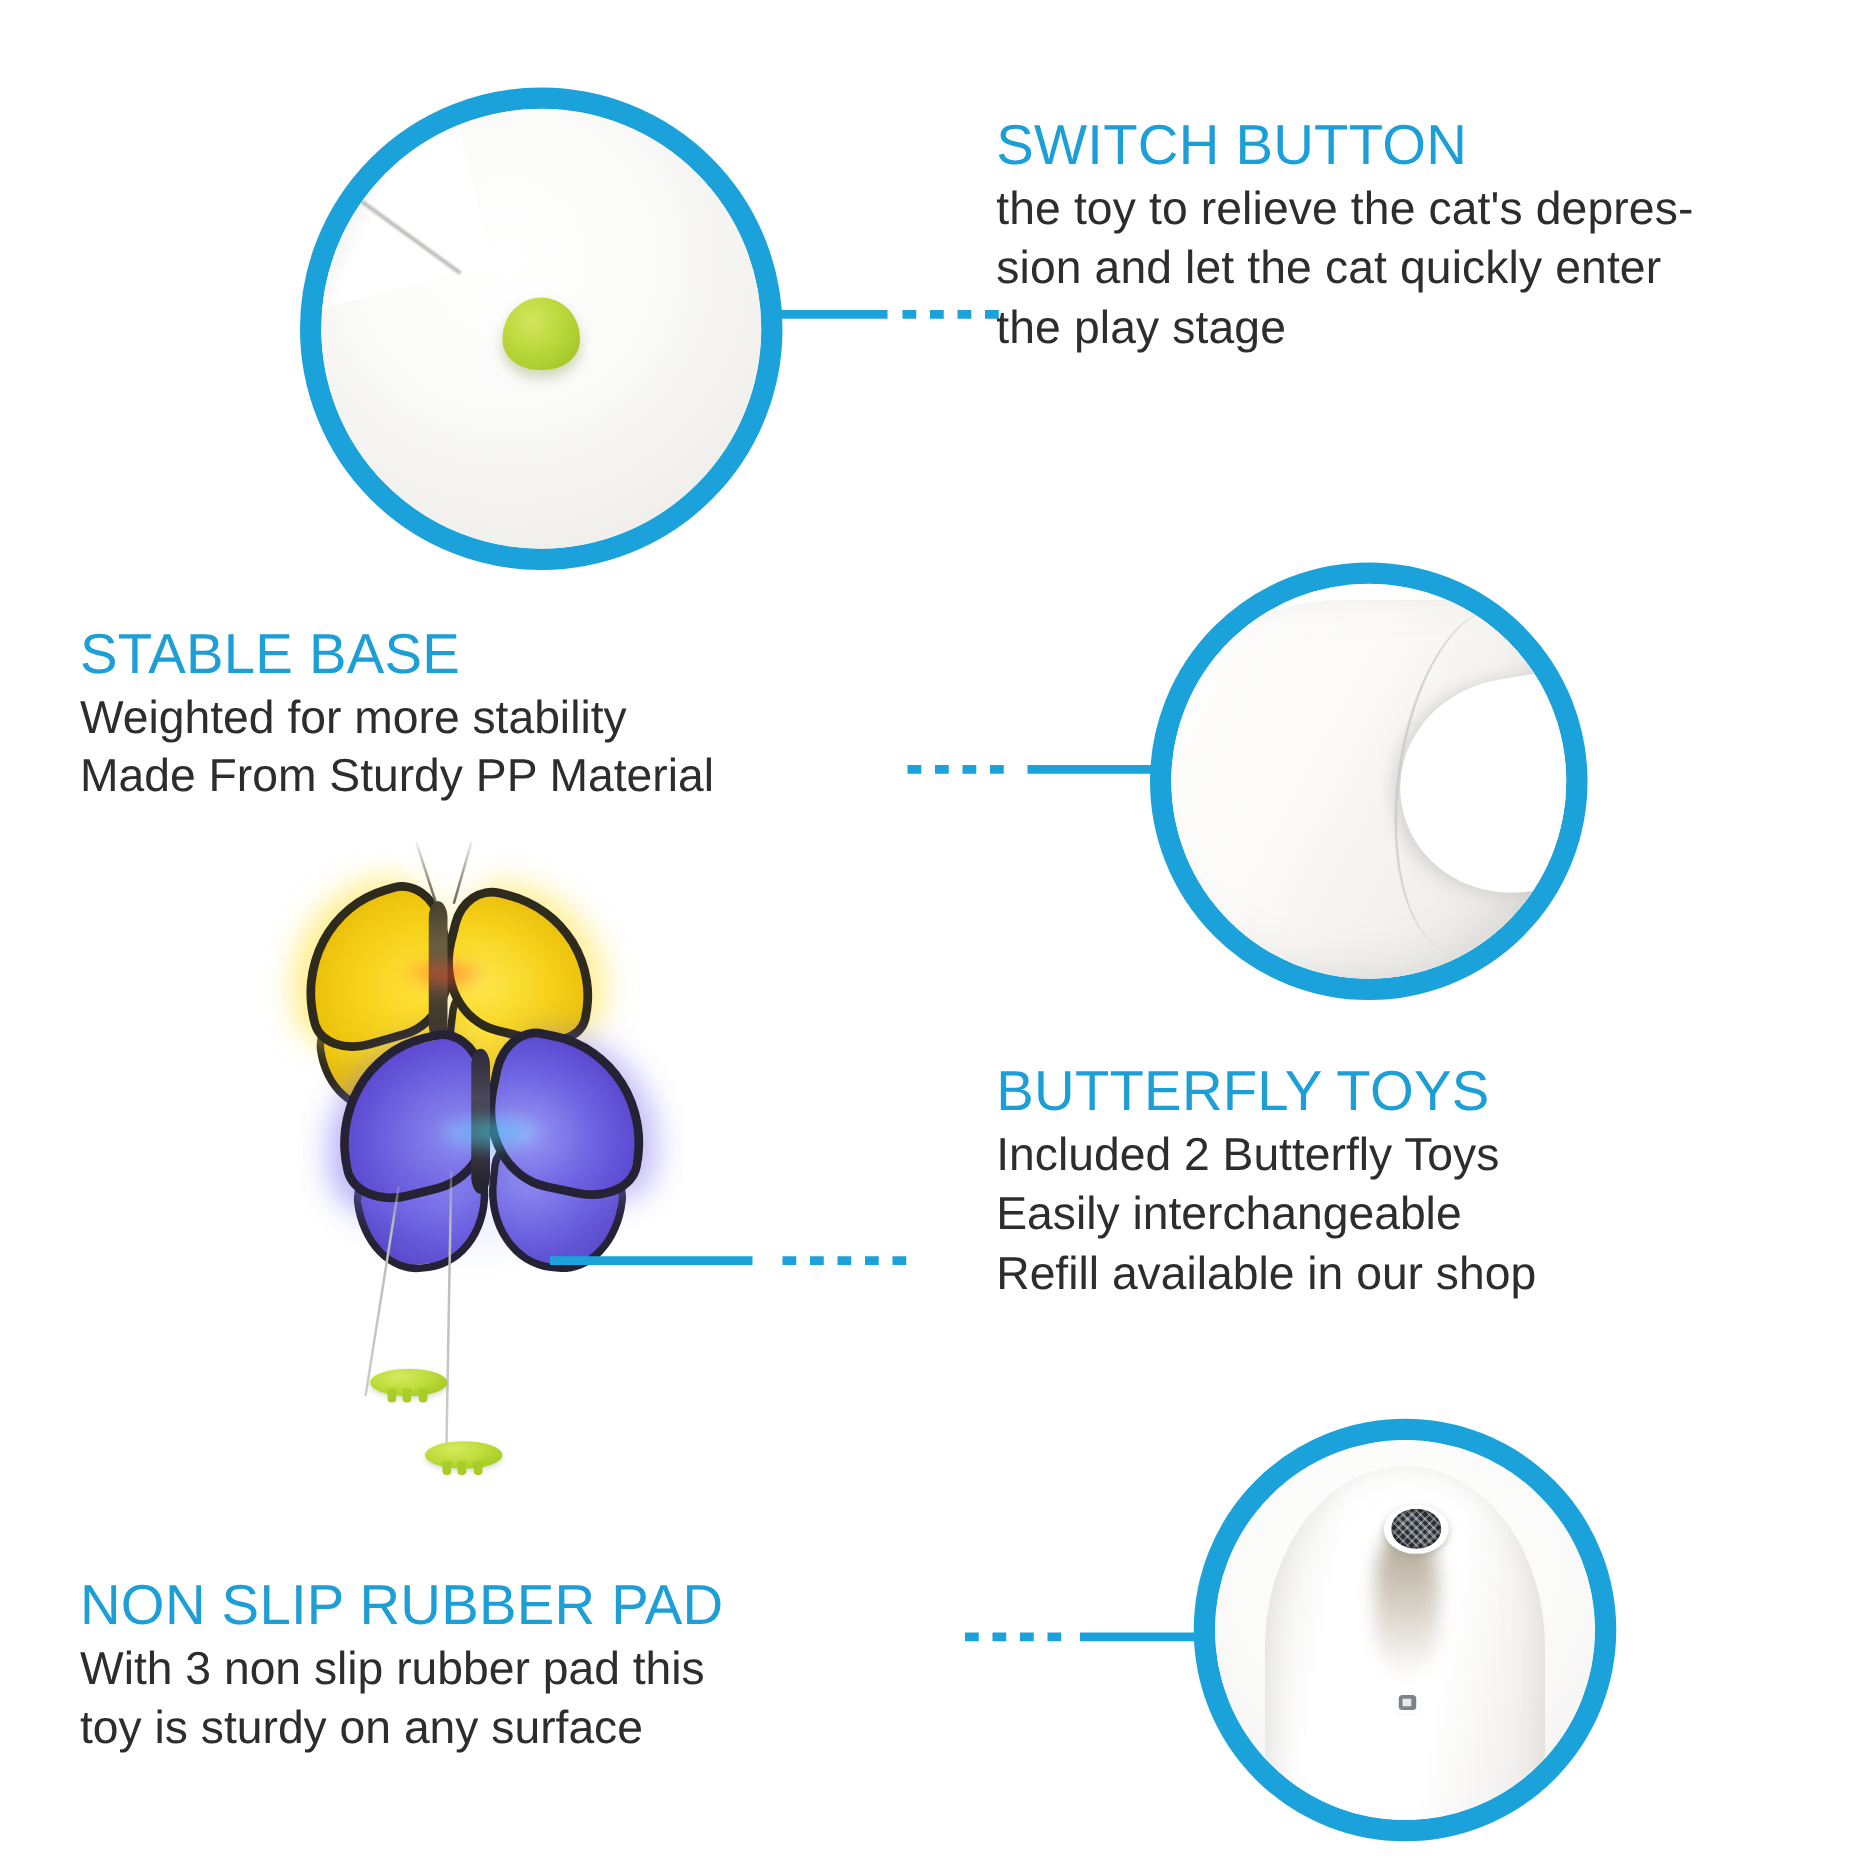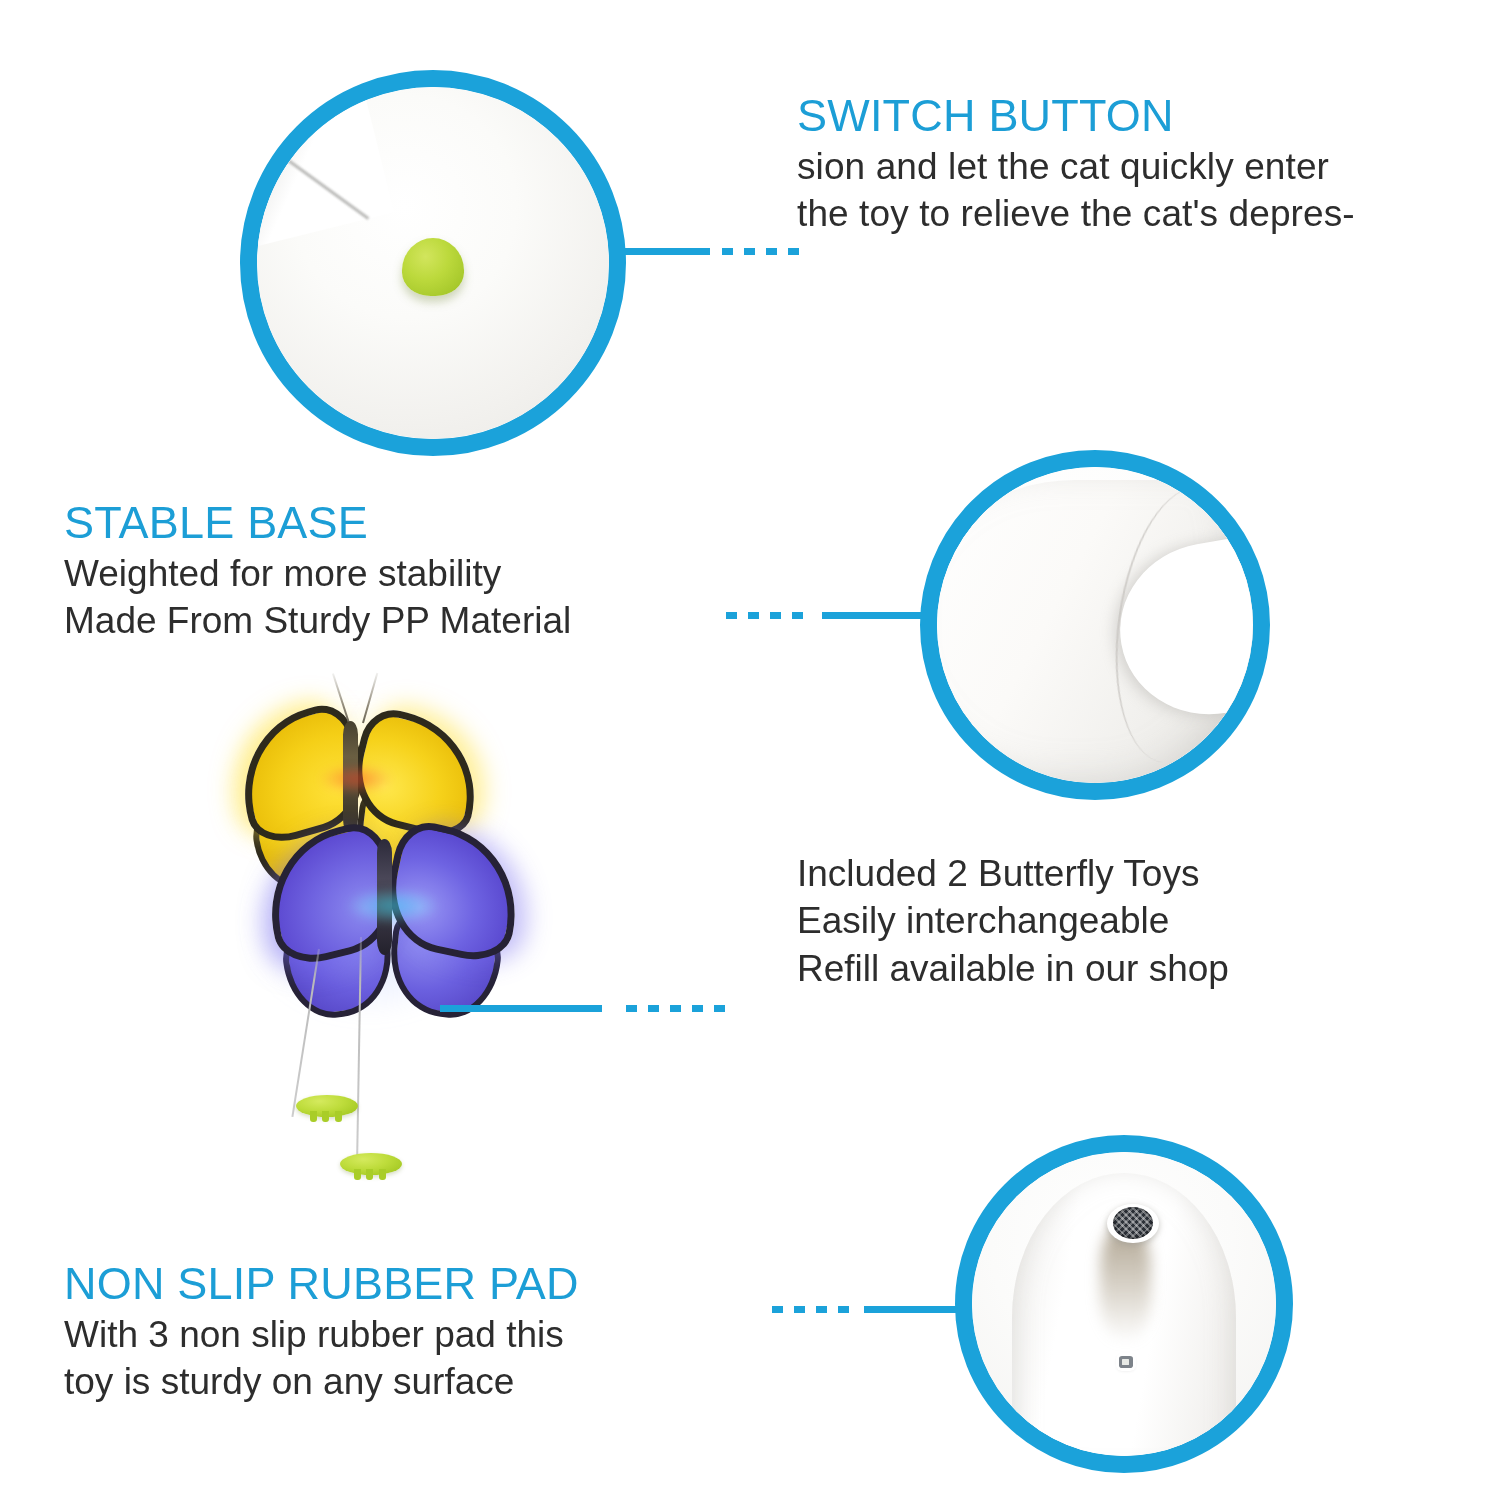--- a/index.html
+++ b/index.html
@@ -434,22 +434,23 @@
     <span class="seg-dashes" style="left:110px;">
       <i></i>
       <i></i>
       <i></i>
       <i></i>
     </span>
   </div>
 
   <div class="text-block block-condensed" id="text-switch">
     <p class="heading">SWITCH BUTTON</p>
+    <p class="body-line">the toy to relieve the cat's depres-</p>
     <p class="body-line">sion and let the cat quickly enter</p>
-    <p class="body-line">the toy to relieve the cat's depres-</p>
+    <p class="body-line">the play stage</p>
   </div>
 
   <div class="circle-callout" id="photo-base" style="left:920px; top:405px; width:350px; height:350px;">
     <div class="circle-inner">
       <div class="base-body"></div>
       <div class="base-notch"></div>
       <div class="base-rim"></div>
     </div>
   </div>
 
@@ -515,20 +516,21 @@
     <span class="seg-dashes" style="left:186px;">
       <i></i>
       <i></i>
       <i></i>
       <i></i>
       <i></i>
     </span>
   </div>
 
   <div class="text-block" id="text-butterfly">
+    <p class="heading">BUTTERFLY TOYS</p>
     <p class="body-line">Included 2 Butterfly Toys</p>
     <p class="body-line">Easily interchangeable</p>
     <p class="body-line">Refill available in our shop</p>
   </div>
 
   <div class="circle-callout" id="photo-pad" style="left:955px; top:1090px; width:338px; height:338px;">
     <div class="circle-inner">
       <div class="pad-dome"></div>
       <div class="pad-shadow-streak"></div>
       <div class="pad-ring"></div>

